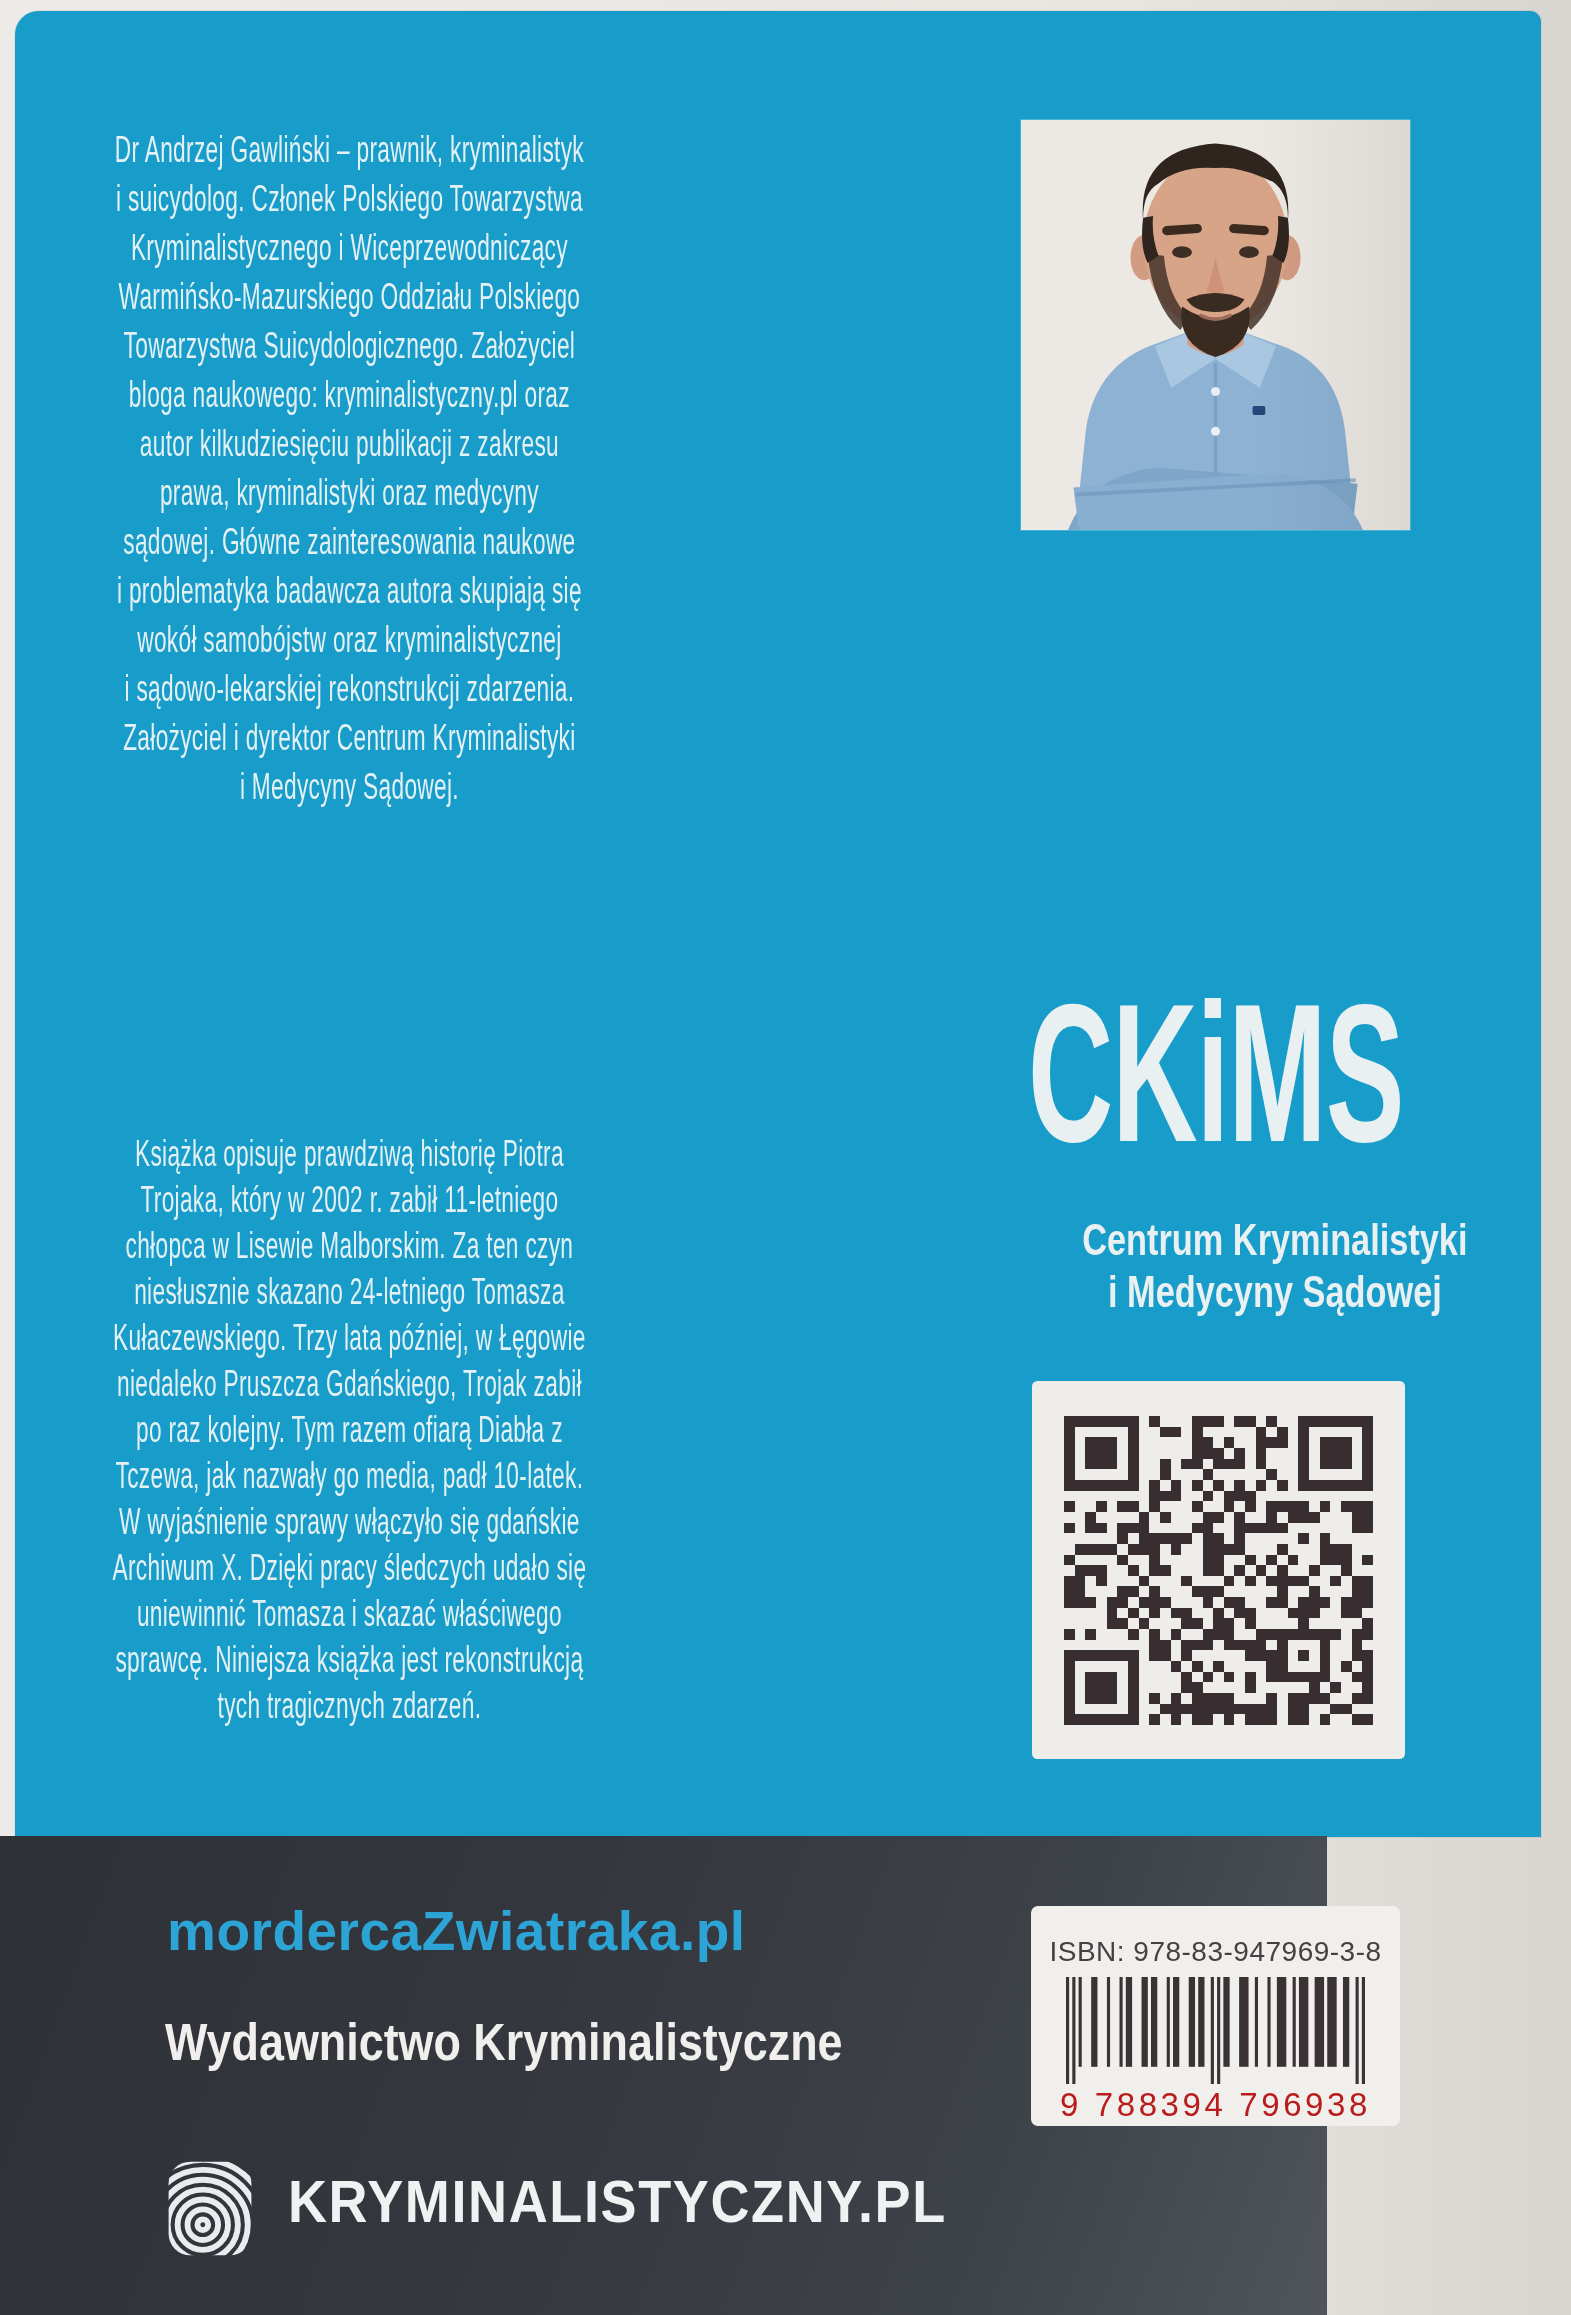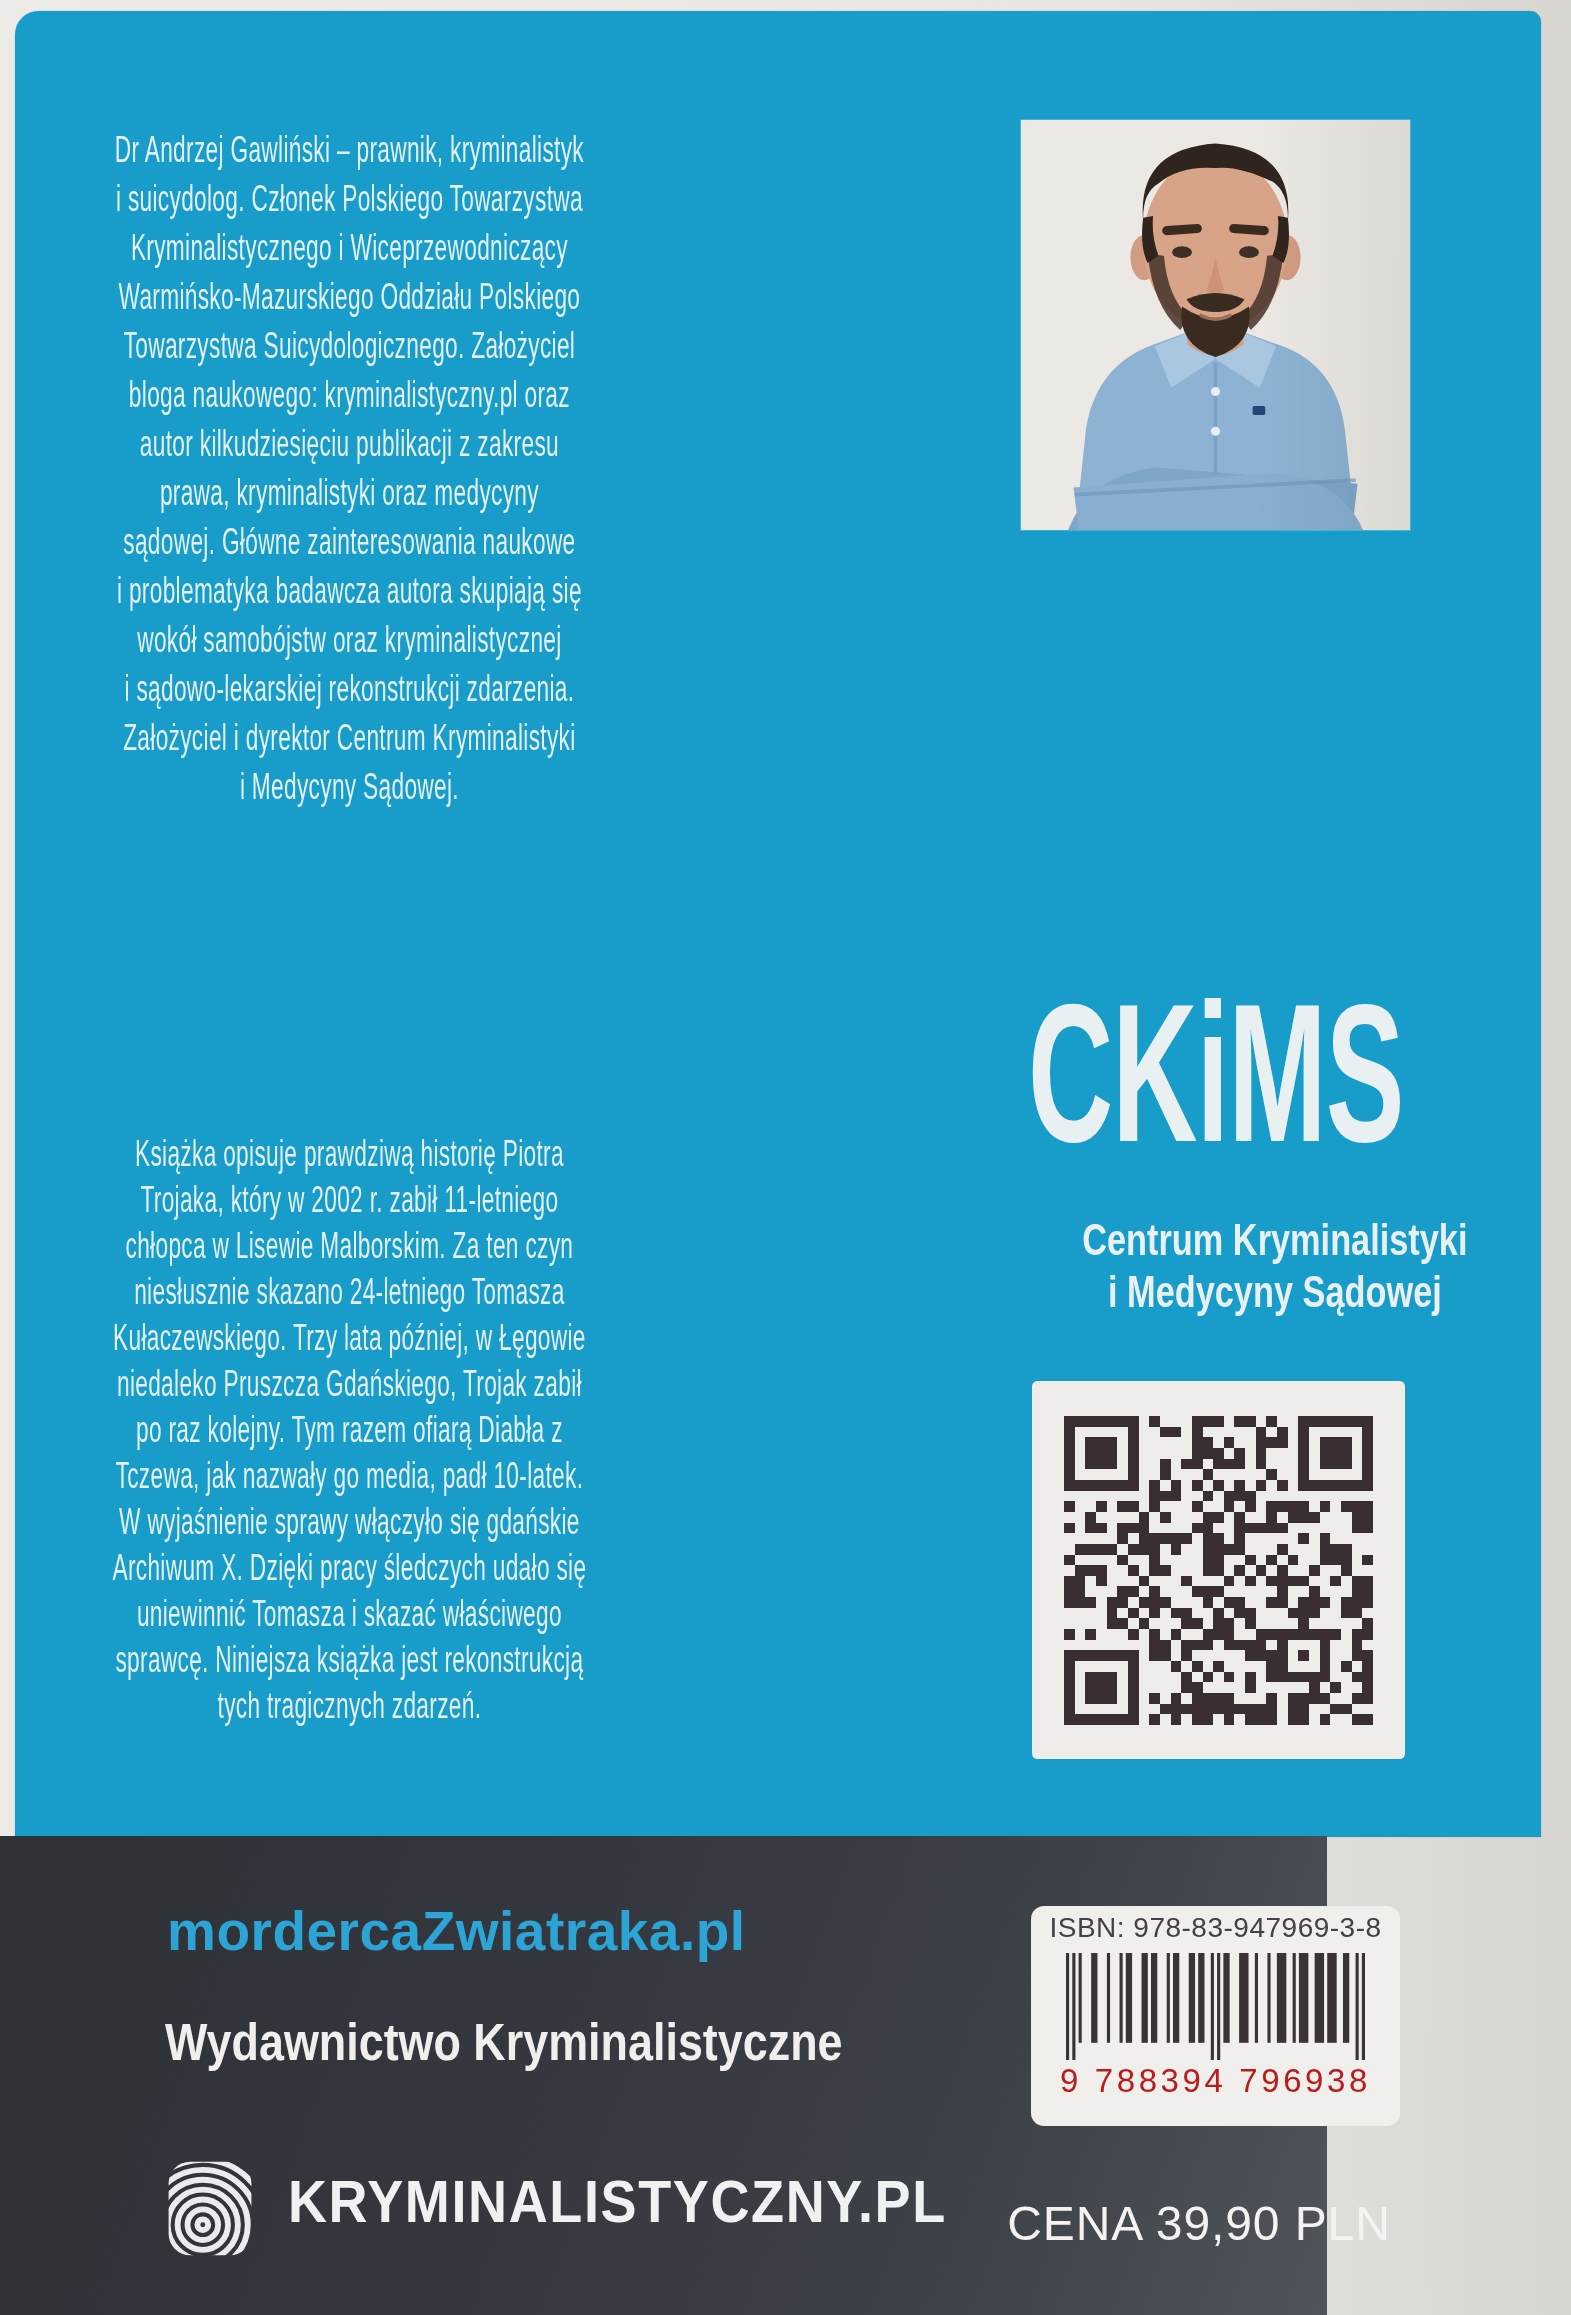--- a/index.html
+++ b/index.html
@@ -88,23 +88,23 @@
     transform:scaleX(0.88);transform-origin:left top;white-space:nowrap;
   }
   .fp-icon{position:absolute;left:165px;top:322px;width:90px;height:101px;}
   .blog-url{
     position:absolute;left:288px;top:331px;
     font-size:60px;font-weight:bold;color:#eef2f3;letter-spacing:1.8px;
     transform:scaleX(0.9);transform-origin:left top;white-space:nowrap;
   }
   .isbn-box{
     position:absolute;left:1031px;top:70px;width:369px;height:220px;
-    background:#f1efeb;border-radius:13px;
+    background:#f1efeb;border-radius:7px;
     display:flex;flex-direction:column;align-items:center;
-    padding-top:6px;box-sizing:border-box;
+    padding-top:30px;box-sizing:border-box;
   }
   .isbn-label{
     font-size:28px;color:#454043;letter-spacing:0.5px;white-space:nowrap;
   }
   .isbn-box svg{margin-top:9px;width:299px;height:107px;}
   .barcode-digits{
     margin-top:1.8px;font-size:33px;color:#b91c1c;letter-spacing:3.6px;white-space:nowrap;
   }
   .price{
     position:absolute;left:991px;top:360px;width:416px;text-align:center;
@@ -681,18 +681,17 @@
           <rect x="67" y="0" width="3" height="47" fill="#3b3236"></rect>
           <rect x="72" y="0" width="1" height="47" fill="#3b3236"></rect>
           <rect x="74" y="0" width="3" height="47" fill="#3b3236"></rect>
           <rect x="79" y="0" width="3" height="47" fill="#3b3236"></rect>
           <rect x="83" y="0" width="3" height="47" fill="#3b3236"></rect>
           <rect x="88" y="0" width="2" height="47" fill="#3b3236"></rect>
         </svg>
       <div class="barcode-digits">9 788394 796938</div>
     </div>
 
-    <div class="price">CENA 39,90 PLN</div>
 
   </div>
 
 </div>
 
 
 </body></html>

